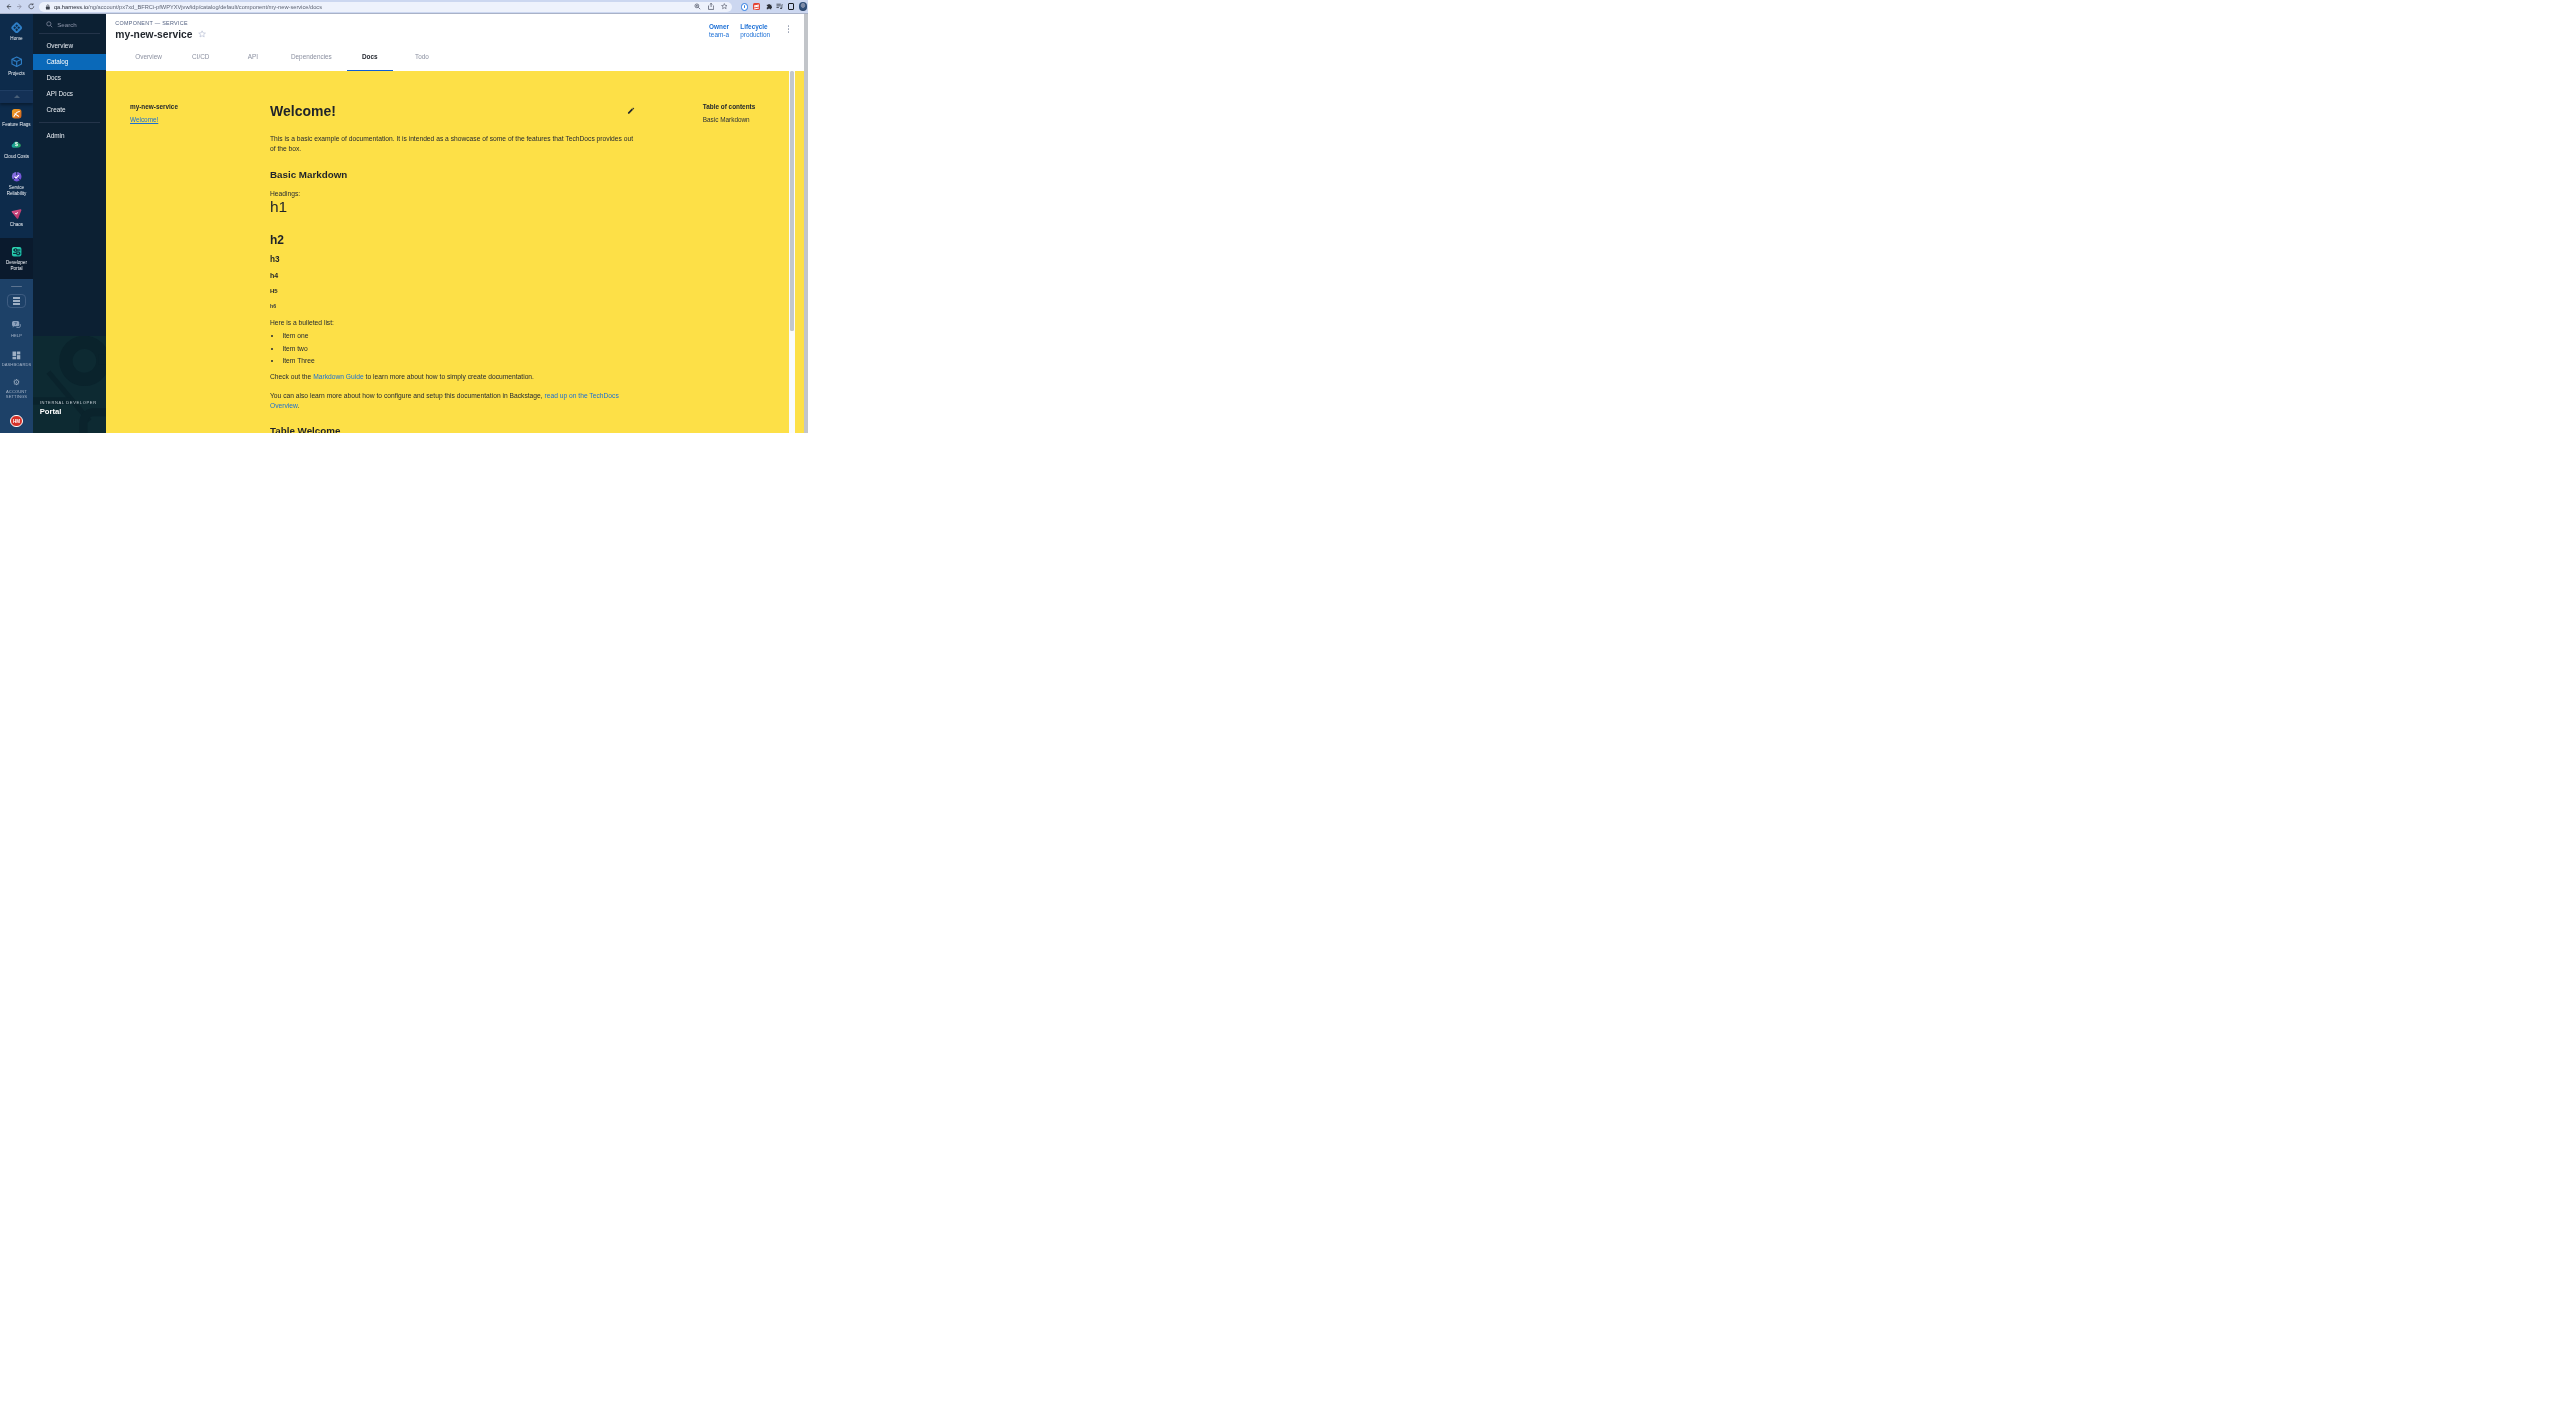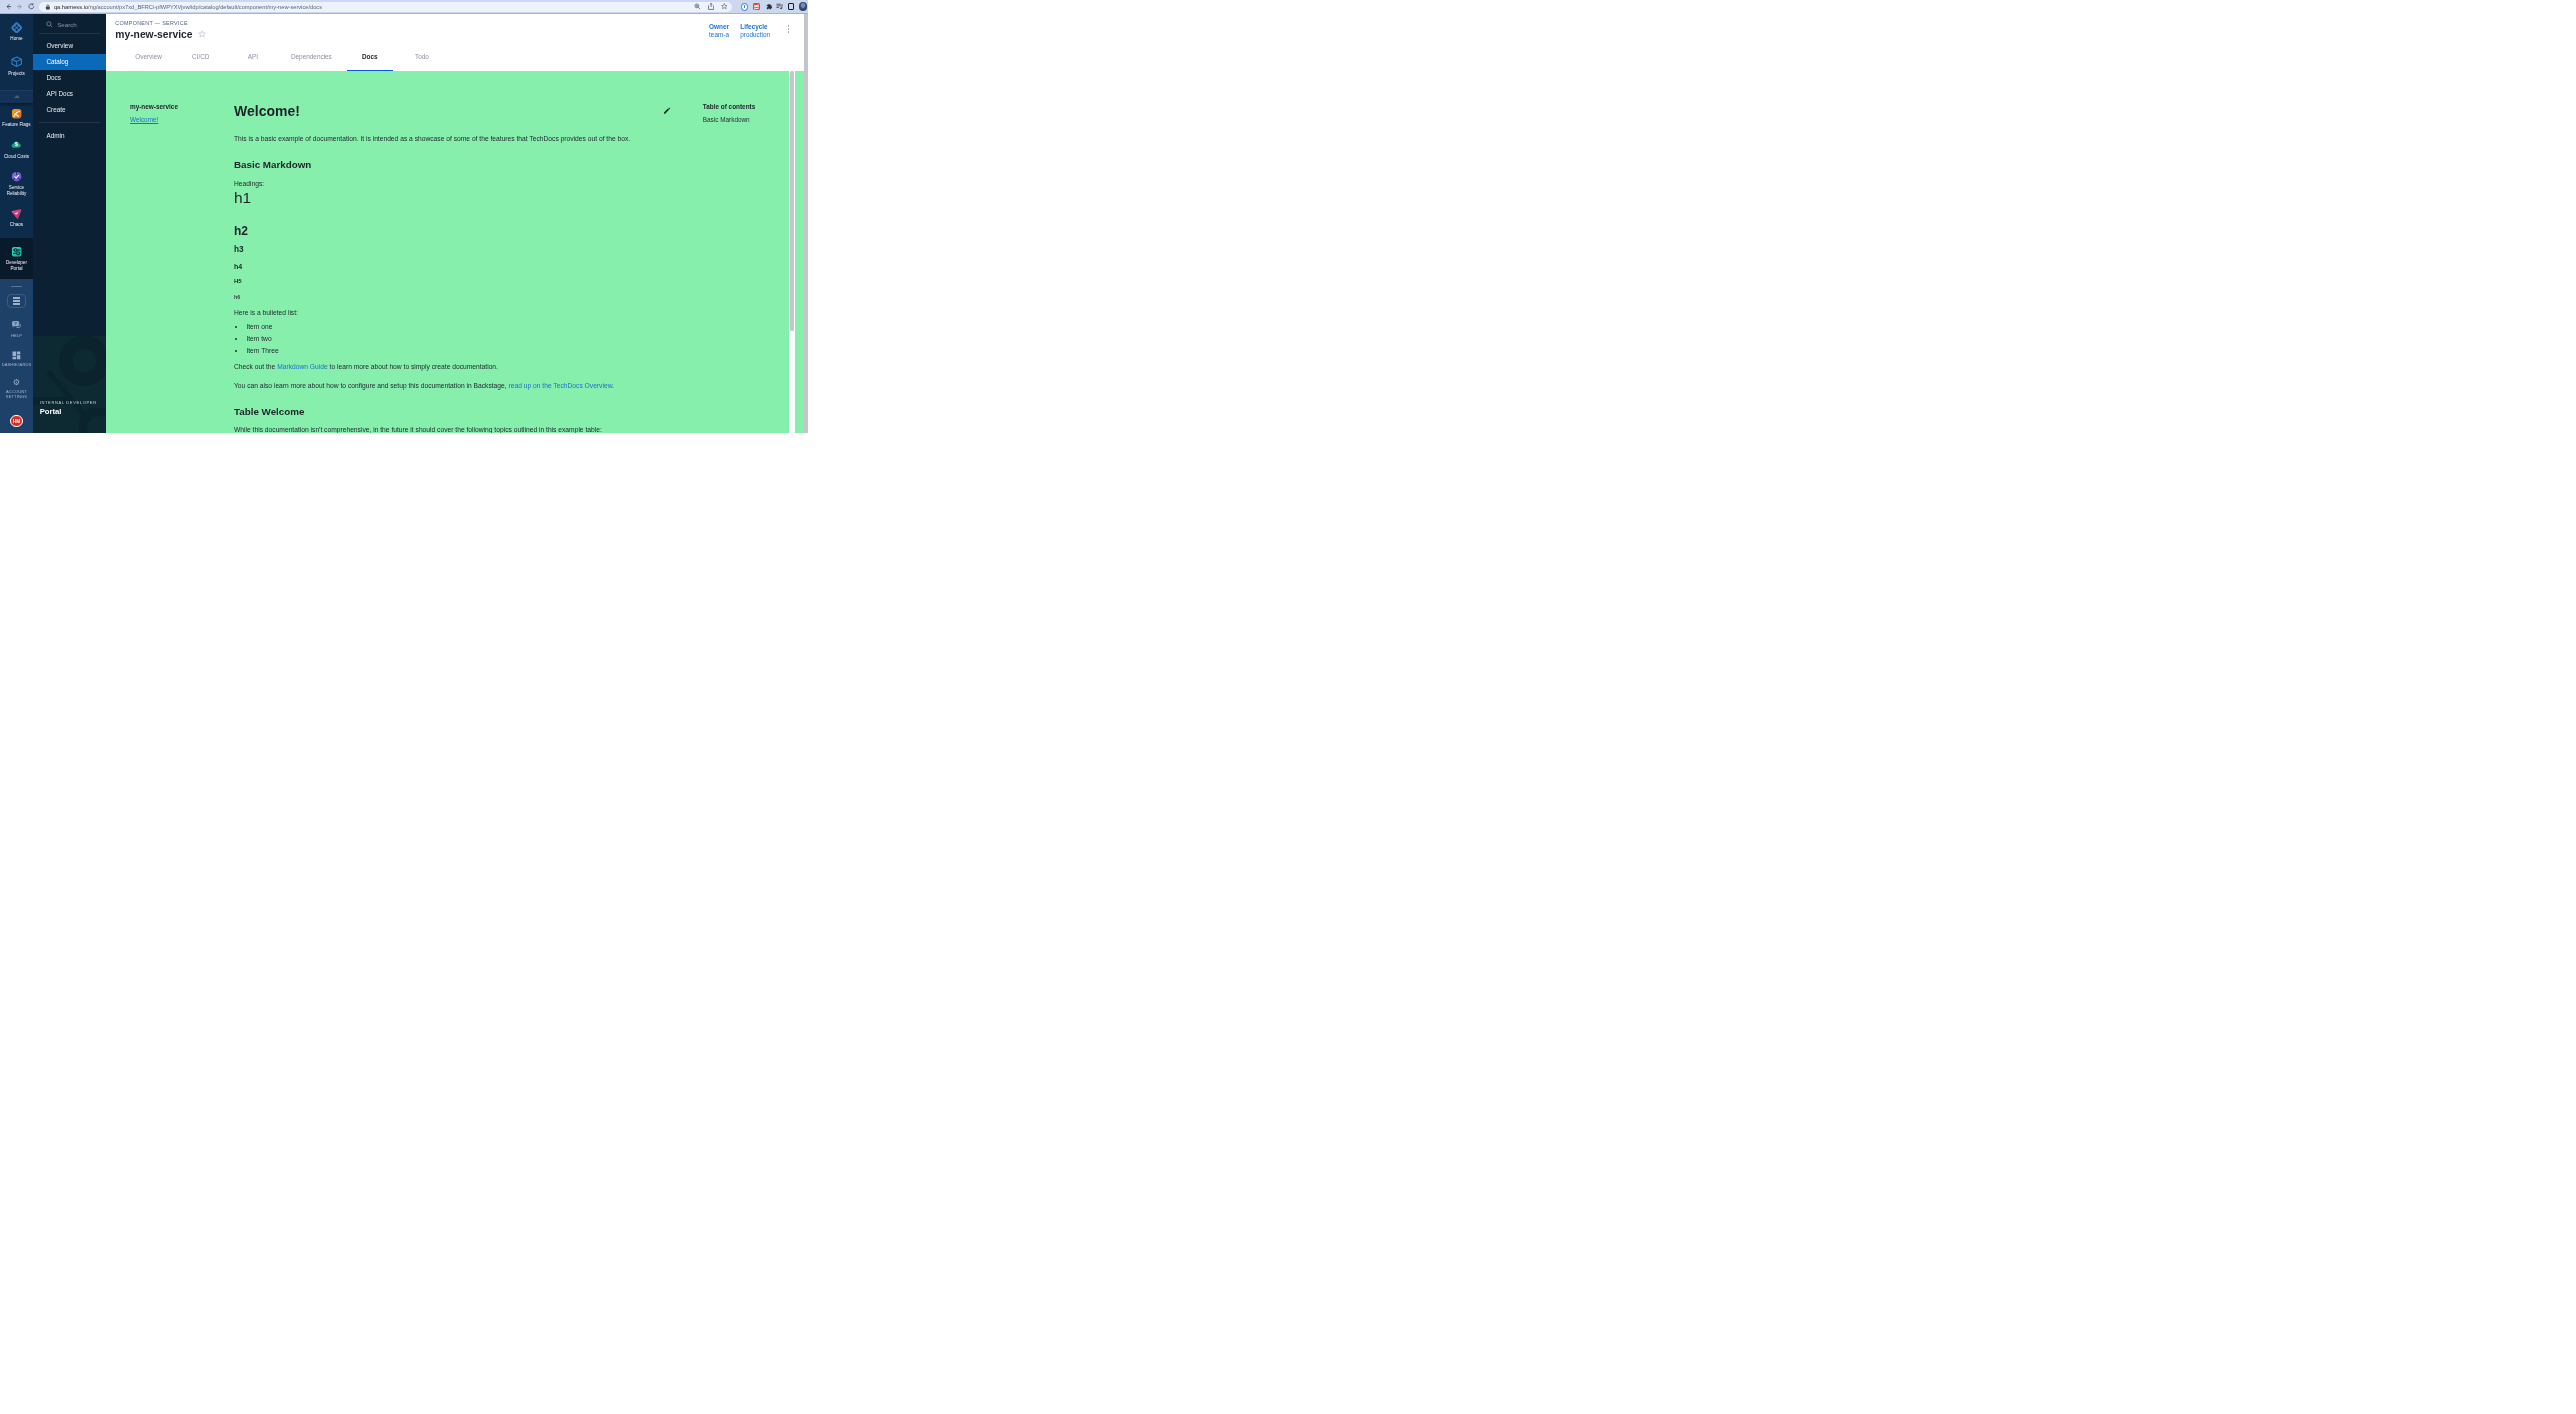--- a/index.html
+++ b/index.html
@@ -83,21 +83,21 @@
   .meta-value { font-size: 6.4px; color: #1b6fd6; }
   .kebab-v { display: flex; flex-direction: column; gap: 1.5px; padding: 2.1px 3.1px 0 3.1px; margin-left: 3.1px; }
   .kebab-v i { width: 1.8px; height: 1.8px; border-radius: 50%; background: #9aa1b2; }
   .tabs { margin-top: auto; margin-left: 10.3px; display: flex; }
   .tab { min-width: 46px; margin-right: 6.2px; padding: 0 8.8px 10.8px; text-align: center;
          font-size: 6.4px; color: #8b90a0; position: relative; line-height: 7.2px; }
   .tab.active { color: #23272f; font-weight: bold; }
   .tab.active::after { content: ""; position: absolute; left: 0; right: 0; bottom: 0; height: 1.5px; background: #0b5ed7; }
 
   
-  .content { flex: 1; background: #86efac; display: flex; padding: 32px 18.5px 0 24px; position: relative; overflow: hidden; }
+  .content { flex: 1; background: #fde047; display: flex; padding: 32px 18.5px 0 24px; position: relative; overflow: hidden; gap: 36px; }
   .docnav { width: 104px; flex-shrink: 0; }
   .docnav-title { font-size: 6.4px; font-weight: bold; color: #22272e; }
   .docnav-link { display: inline-block; margin-top: 5.2px; font-size: 6.4px; color: #1a6fd4; text-decoration: underline; }
   .article { flex: 1; min-width: 0; padding-right: 23px; color: #252a31; }
   .article-head { display: flex; justify-content: space-between; align-items: flex-start; }
   .doc-h1 { font-size: 14px; font-weight: bold; color: #1f232a; }
   .pencil { margin-top: 3.6px; }
   .article p { font-size: 6.7px; line-height: 1.45; }
   .p-intro { margin-top: 15px; }
   .sec-h2 { font-size: 9.8px; font-weight: bold; color: #1f232a; margin-top: 15px; }

